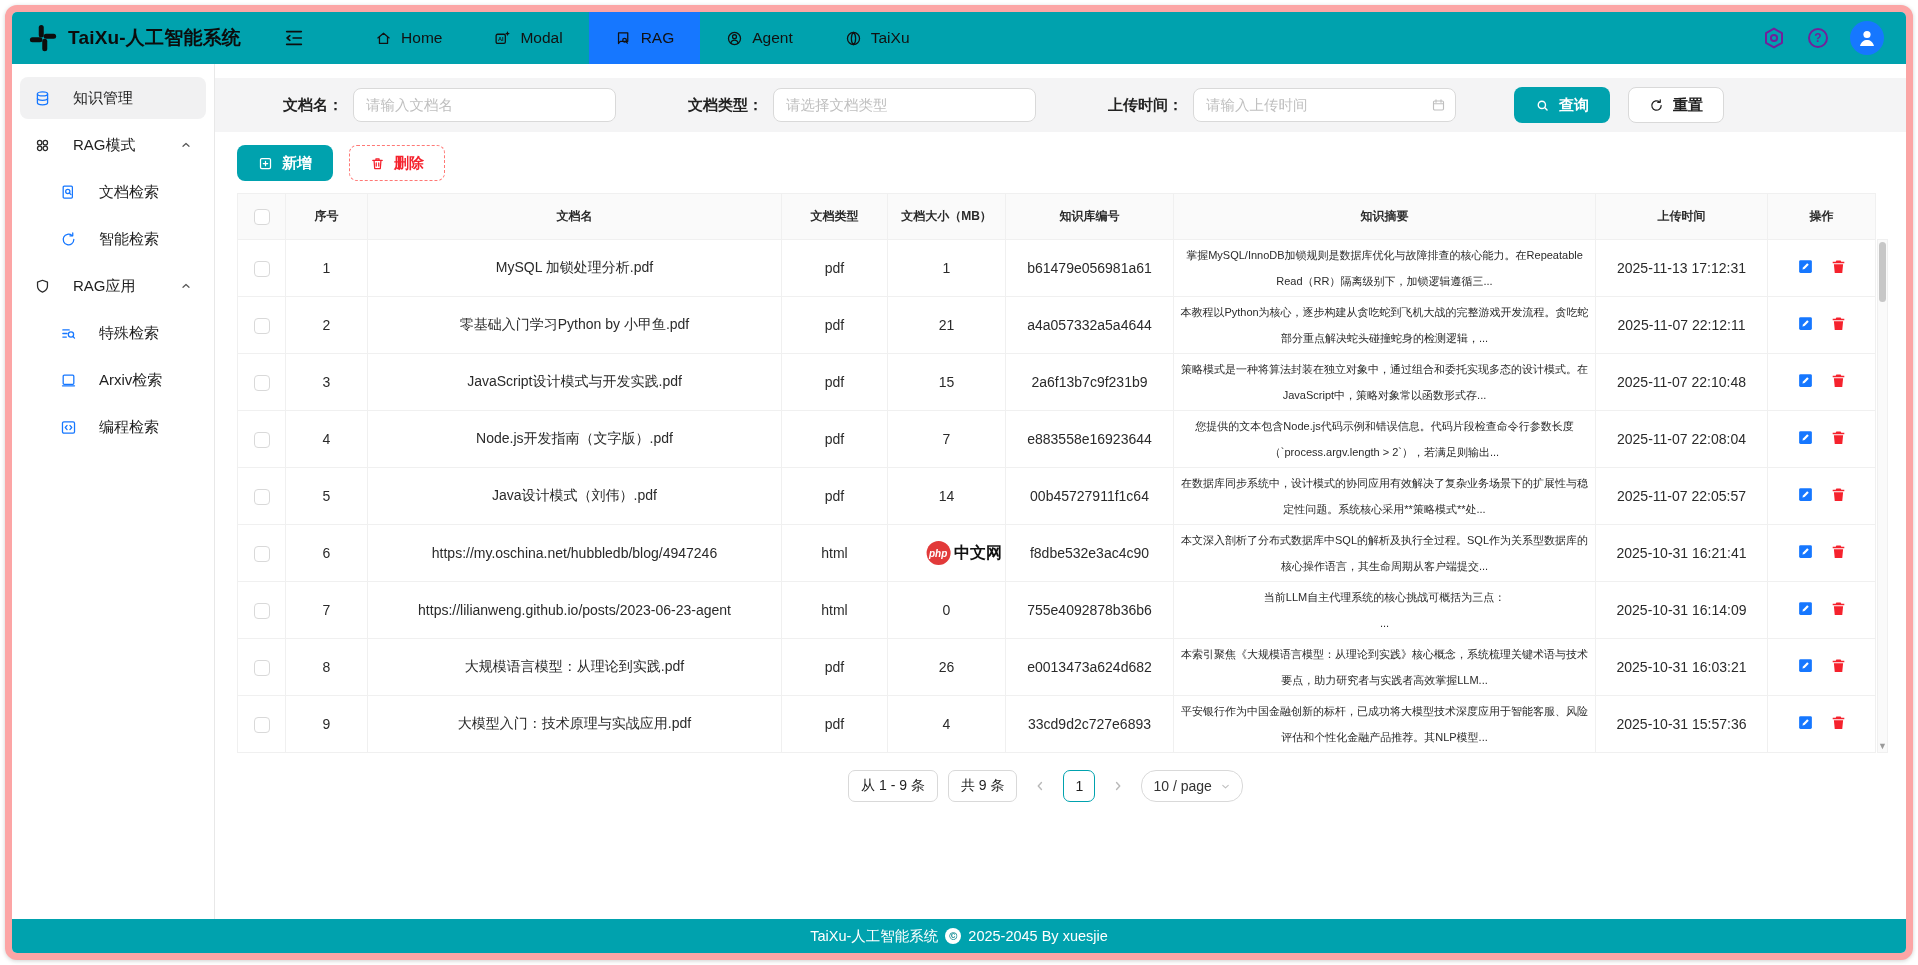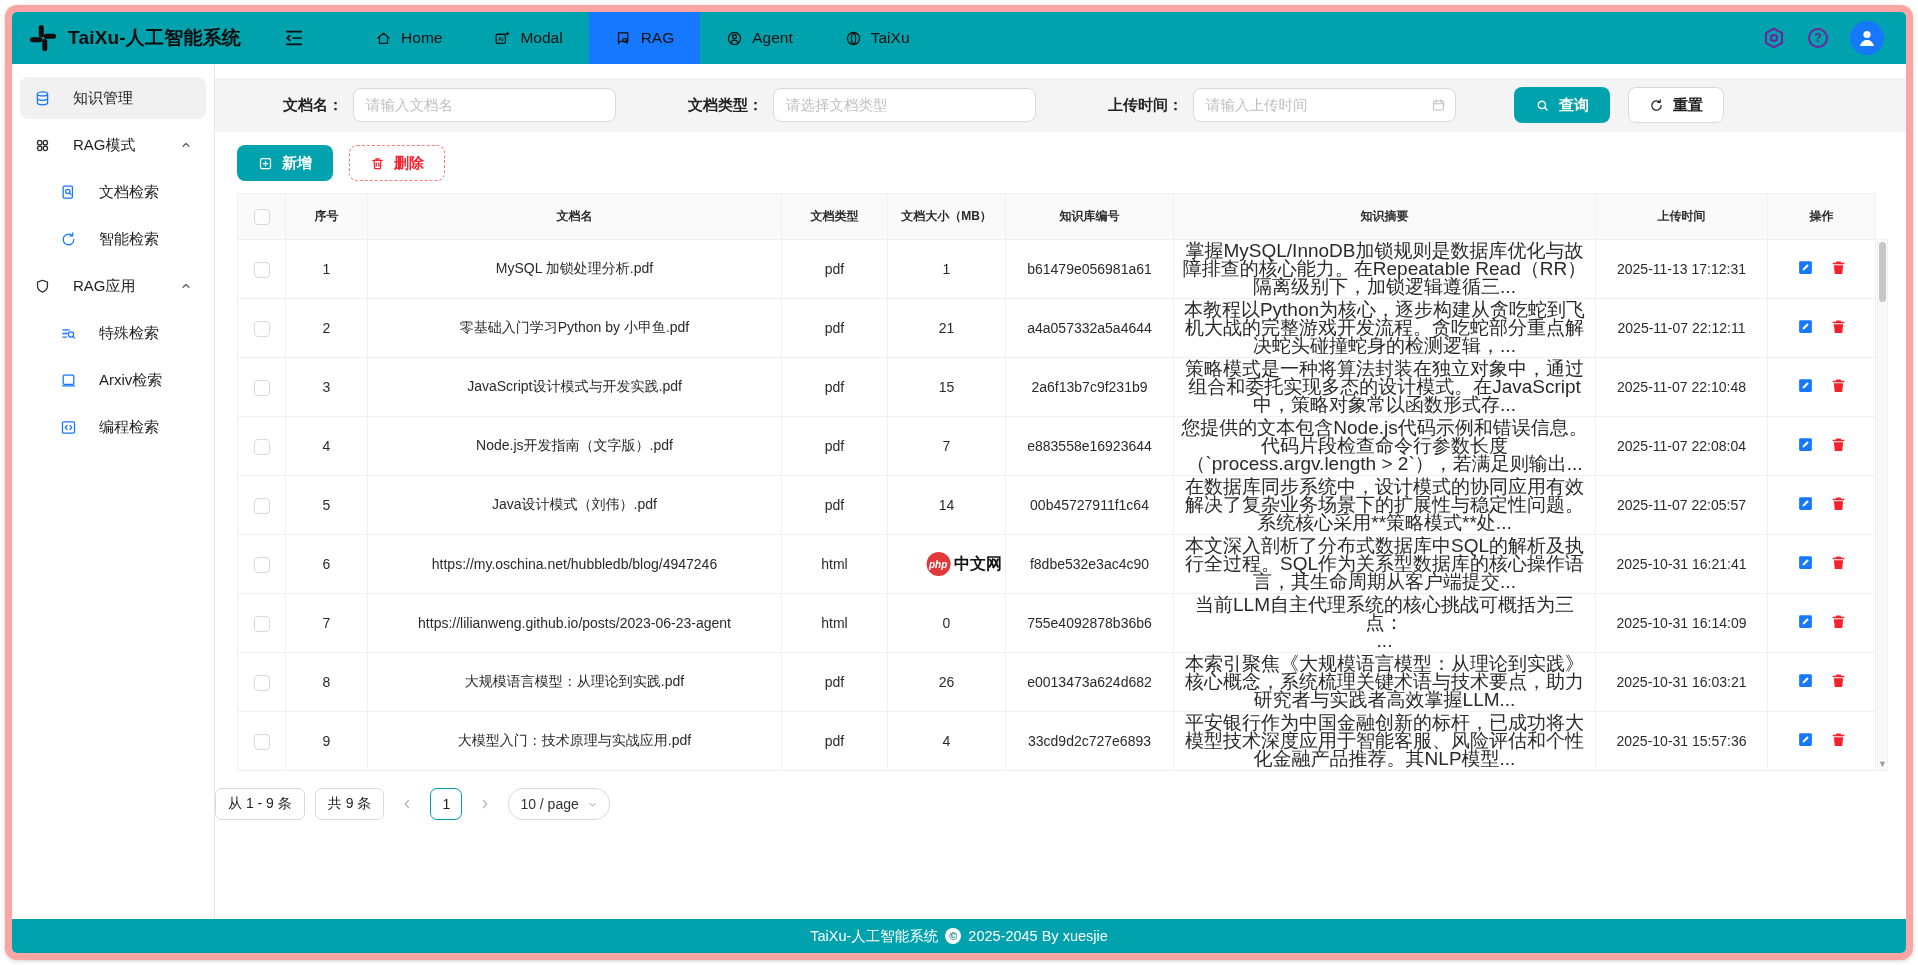--- a/index.html
+++ b/index.html
@@ -57,36 +57,36 @@
 
   
   .table-zone { position:relative; margin:0 18px 0 22px; flex:0 0 auto; }
   table { width:calc(100% - 12px); border-collapse:collapse; table-layout:fixed; }
   th, td { border:1px solid #f0f0f0; text-align:center; vertical-align:middle; }
   thead th { background:#fafafa; height:46px; font-size:12px; font-weight:700; color:#2a2a2a; }
   tbody td { height:48px; font-size:14px; color:#2a2a2a; background:#fff; }
   .c-check { width:48px; } .c-idx { width:82px; } .c-name { width:414px; }
   .c-type { width:106px; } .c-size { width:118px; } .c-kb { width:168px; }
   .c-time { width:172px; } .c-act { width:108px; }
-  td.c-sum { font-size:19px; line-height:18px; padding:2px 6px; white-space:pre-line; overflow:hidden; }
+  td.c-sum { font-size:11px; line-height:26px; padding:2px 6px; white-space:pre-line; overflow:hidden; }
   .cb { display:inline-block; width:16px; height:16px; border:1.5px solid #d9d9d9; border-radius:4px; background:#fff; cursor:pointer; vertical-align:middle; }
   .c-act .ico { font-size:17px; cursor:pointer; }
   .act-edit { color:#1677ff; margin-right:16px; }
   .act-del { color:#f5222d; }
   td.c-size { position:relative; }
   .php-badge { position:absolute; left:50%; top:50%; transform:translate(-28%,-50%); display:inline-flex; align-items:center; gap:4px; background:#fff; padding:1px 2px; white-space:nowrap; }
   .php-circle { width:24px; height:24px; border-radius:50%; background:#e23a3a; color:#fff; font-size:10px; font-style:italic; font-weight:700; display:inline-flex; align-items:center; justify-content:center; }
   .php-text { font-size:16px; font-weight:800; color:#111; }
 
   .v-scroll { position:absolute; top:46px; right:0; bottom:0; width:11px; background:#fafafa; border:1px solid #f0f0f0; }
   .v-thumb { position:absolute; top:2px; left:1px; width:7px; height:60px; border-radius:4px; background:#c7c7c7; cursor:pointer; }
   .v-down { position:absolute; bottom:1px; left:0; width:100%; text-align:center; font-size:9px; color:#9a9a9a; }
 
   
-  .pagination { display:flex; align-items:center; justify-content:flex-start; gap:10px; margin:17px 30px 0 0; font-size:14px; flex:0 0 auto; }
+  .pagination { display:flex; align-items:center; justify-content:center; gap:10px; margin:17px 30px 0 0; font-size:14px; flex:0 0 auto; }
   .pg-box { border:1px solid #d9d9d9; border-radius:7px; background:#fff; padding:6px 12px; color:#222; }
   .pg-arrow { color:#b9b9b9; font-size:14px; padding:0 6px; cursor:pointer; display:flex; }
   .pg-page { border:1px solid #00a2ae; border-radius:7px; background:#fff; min-width:32px; height:32px; display:inline-flex; align-items:center; justify-content:center; color:#222; cursor:pointer; }
   .pg-size { border:1px solid #d9d9d9; border-radius:15px; background:#fff; height:32px; display:inline-flex; align-items:center; gap:8px; padding:0 11px; color:#333; cursor:pointer; }
   .pg-size .ico { font-size:11px; color:#bfbfbf; }
 
   .spacer { flex:1; }
 
   
   .footer { height:34px; background:#00a2ae; color:#fff; display:flex; align-items:center; justify-content:center; gap:7px; font-size:14.5px; flex:0 0 auto; }

